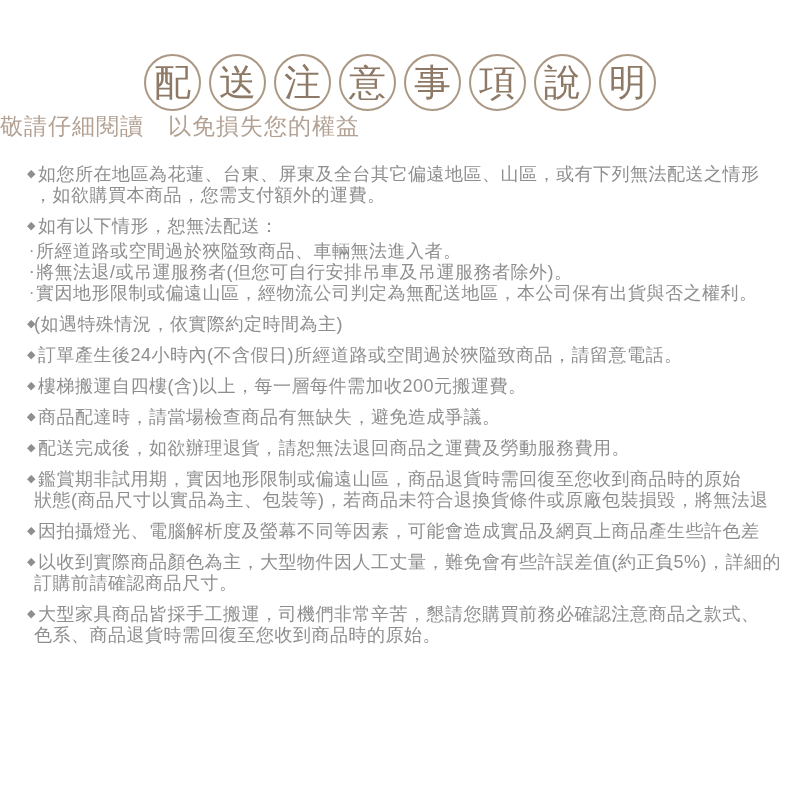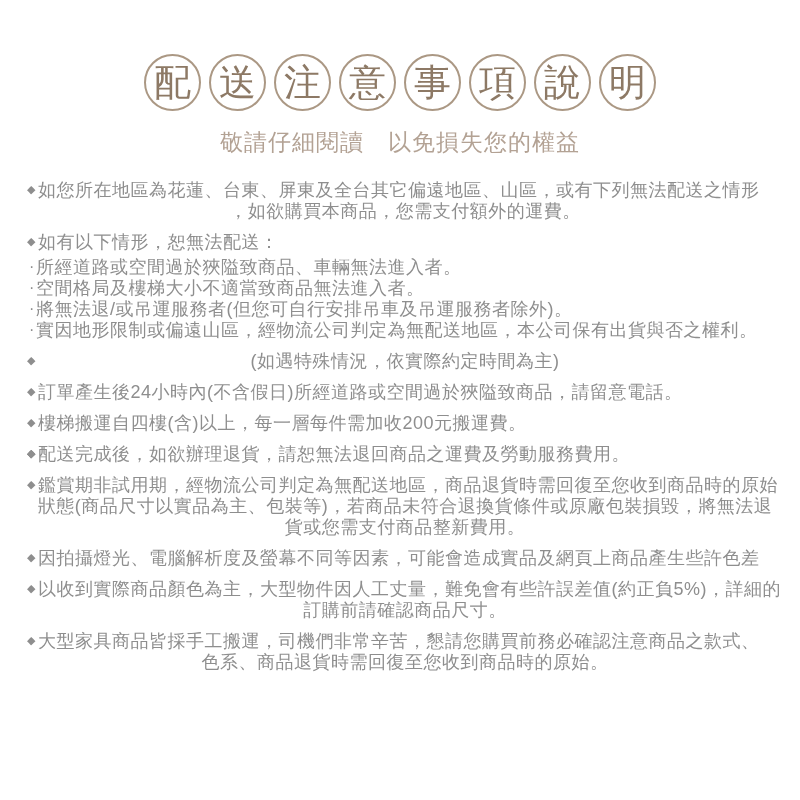--- a/index.html
+++ b/index.html
@@ -25,40 +25,40 @@
   .circle {
     width: 57px; height: 57px;
     border: 2px solid var(--circle-border);
     border-radius: 50%;
     display: flex; align-items: center; justify-content: center;
     font-size: 37px;
     line-height: 1;
     color: var(--circle-text);
   }
   .subtitle {
-    margin-top: 16px;
-    text-align: center;
+    margin-top: 0;
+    text-align: left;
     font-size: 23px;
     letter-spacing: 1px;
     color: var(--subtitle-text);
   }
   .notes {
     margin-top: 22px;
     padding-left: 28px;
     padding-right: 24px;
     color: var(--body-text);
     font-size: 18px;
     line-height: 21px;
     letter-spacing: 0.5px;
   }
   .note { margin-bottom: 10px; }
   .note-line { white-space: nowrap; }
   .note-line.first { position: relative; padding-left: 10px; }
   .note-line.first.has-subs { margin-bottom: 4px; }
-  .note-line.cont { padding-left: 6px; text-align: center; }
+  .note-line.cont { padding-left: 6px; }
   .note-line.sub { position: relative; padding-left: 8px; }
   .bullet {
     position: absolute; left: -1px; top: 4px;
     font-size: 11px;
     line-height: 1;
   }
   .sub-bullet {
     position: absolute; left: 1px; top: 2px;
     font-size: 16px;
     line-height: 1;
@@ -81,47 +81,46 @@
 <div class="subtitle">敬請仔細閱讀　以免損失您的權益</div>
 
 <div class="notes">
     <div class="note">
       <div class="note-line first"><span class="bullet">◆</span><span>如您所在地區為花蓮、台東、屏東及全台其它偏遠地區、山區，或有下列無法配送之情形</span></div>
       <div class="note-line cont"><span>，如欲購買本商品，您需支付額外的運費。</span></div>
     </div>
     <div class="note">
       <div class="note-line first has-subs"><span class="bullet">◆</span><span>如有以下情形，恕無法配送：</span></div>
       <div class="note-line sub"><span class="sub-bullet">·</span><span>所經道路或空間過於狹隘致商品、車輛無法進入者。</span></div>
-      <div class="note-line sub"><span class="sub-bullet">·</span><span>空間格局及樓梯大小不適當致商品無法進入者。</span></div>
+      <div class="note-line sub"><span class="sub-bullet">·</span></div>
       <div class="note-line sub"><span class="sub-bullet">·</span><span>將無法退/或吊運服務者(但您可自行安排吊車及吊運服務者除外)。</span></div>
       <div class="note-line sub"><span class="sub-bullet">·</span><span>實因地形限制或偏遠山區，經物流公司判定為無配送地區，本公司保有出貨與否之權利。</span></div>
     </div>
     <div class="note">
       <div class="note-line first"><span class="bullet">◆</span></div>
       <div class="note-line cont"><span>(如遇特殊情況，依實際約定時間為主)</span></div>
     </div>
     <div class="note">
       <div class="note-line first"><span class="bullet">◆</span><span>訂單產生後24小時內(不含假日)所經道路或空間過於狹隘致商品，請留意電話。</span></div>
     </div>
     <div class="note">
       <div class="note-line first"><span class="bullet">◆</span><span>樓梯搬運自四樓(含)以上，每一層每件需加收200元搬運費。</span></div>
     </div>
     <div class="note">
       <div class="note-line first"><span class="bullet">◆</span></div>
     </div>
     <div class="note">
-      <div class="note-line first"><span class="bullet">◆</span></div>
+      <div class="note-line first"><span class="bullet">◆</span><span>商品配達時，請當場檢查商品有無缺失，避免造成爭議。</span></div>
     </div>
     <div class="note">
       <div class="note-line first"><span class="bullet">◆</span><span>配送完成後，如欲辦理退貨，請恕無法退回商品之運費及勞動服務費用。</span></div>
     </div>
     <div class="note">
-      <div class="note-line first"><span class="bullet">◆</span><span>鑑賞期非試用期，經物流公司判定為無配送地區，商品退貨時需回復至您收到商品時的原始</span></div>
+      <div class="note-line first"><span class="bullet">◆</span><span>鑑賞期非試用期，實因地形限制或偏遠山區，商品退貨時需回復至您收到商品時的原始</span></div>
       <div class="note-line cont"><span>狀態(商品尺寸以實品為主、包裝等)，若商品未符合退換貨條件或原廠包裝損毀，將無法退</span></div>
-      <div class="note-line cont"><span>貨或您需支付商品整新費用。</span></div>
     </div>
     <div class="note">
       <div class="note-line first"><span class="bullet">◆</span><span>因拍攝燈光、電腦解析度及螢幕不同等因素，可能會造成實品及網頁上商品產生些許色差</span></div>
     </div>
     <div class="note">
       <div class="note-line first"><span class="bullet">◆</span><span>以收到實際商品顏色為主，大型物件因人工丈量，難免會有些許誤差值(約正負5%)，詳細的</span></div>
       <div class="note-line cont"><span>訂購前請確認商品尺寸。</span></div>
     </div>
     <div class="note">
       <div class="note-line first"><span class="bullet">◆</span><span>大型家具商品皆採手工搬運，司機們非常辛苦，懇請您購買前務必確認注意商品之款式、</span></div>

